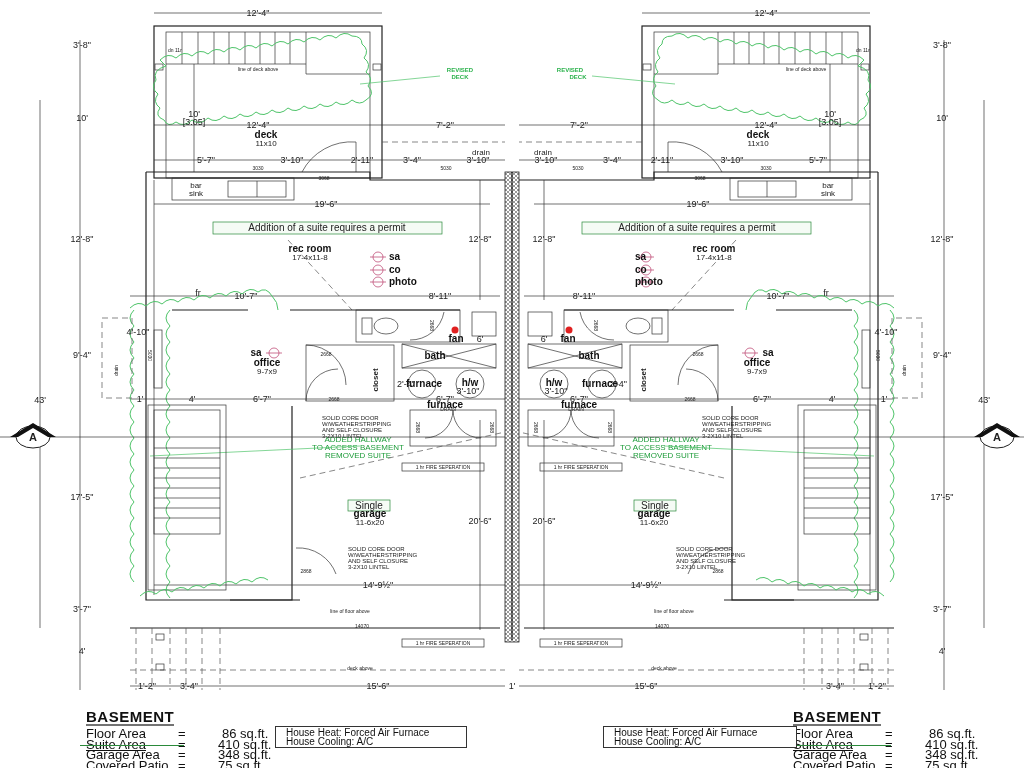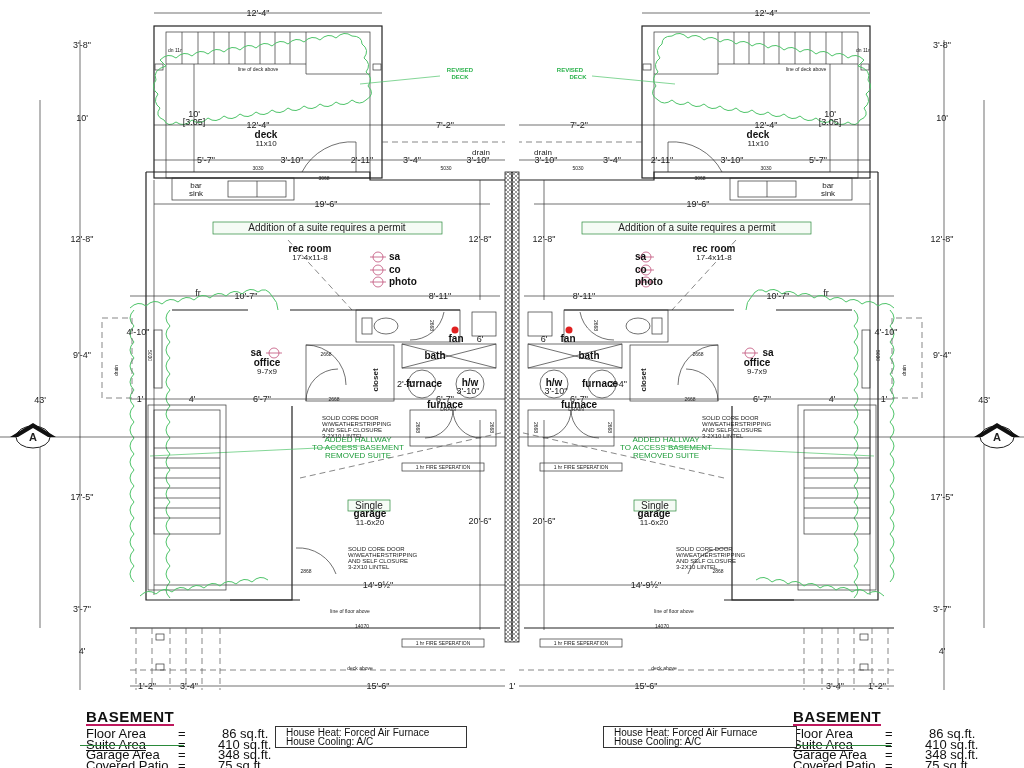--- a/index.html
+++ b/index.html
@@ -12,21 +12,21 @@
   .small{font-size:6px;fill:#222;}
   .tiny{font-size:5px;fill:#222;}
   .green{fill:#2bb24c;font-weight:bold;}
   .note-green{fill:#1e9c3a;}
   .wall{stroke:#222;stroke-width:1.2;fill:none;}
   .thin{stroke:#333;stroke-width:0.7;fill:none;}
   .dash{stroke:#555;stroke-width:0.7;fill:none;stroke-dasharray:6 4;}
   .cloud{stroke:#4fc46a;stroke-width:1;fill:none;}
   .hatch{fill:url(#hatch);stroke:#222;stroke-width:0.8;}
   .legend{position:absolute;font-family:"Liberation Sans",sans-serif;color:#111;}
-  .legend .title{font-size:15px;font-weight:bold;letter-spacing:0.5px;border-bottom:2px solid #be185d;display:inline-block;line-height:15px;}
+  .legend .title{font-size:15px;font-weight:bold;letter-spacing:0.5px;border-bottom:2px solid #737373;display:inline-block;line-height:15px;}
   .legend .row{font-size:13px;line-height:10.5px;white-space:nowrap;}
   .legend .row span{display:inline-block;}
   .heatbox{position:absolute;border:1px solid #333;font-family:"Liberation Sans",sans-serif;font-size:10px;line-height:9px;padding:1px 10px;color:#111;background:#fff;}
   .strike{position:relative;text-decoration:underline;}
   .strike::after{content:"";position:absolute;left:-6px;right:-6px;top:50%;border-top:1.5px solid #2a8a3a;}
 </style>
 </head>
 <body>
 
 <svg width="1024" height="768" viewBox="0 0 1024 768">

